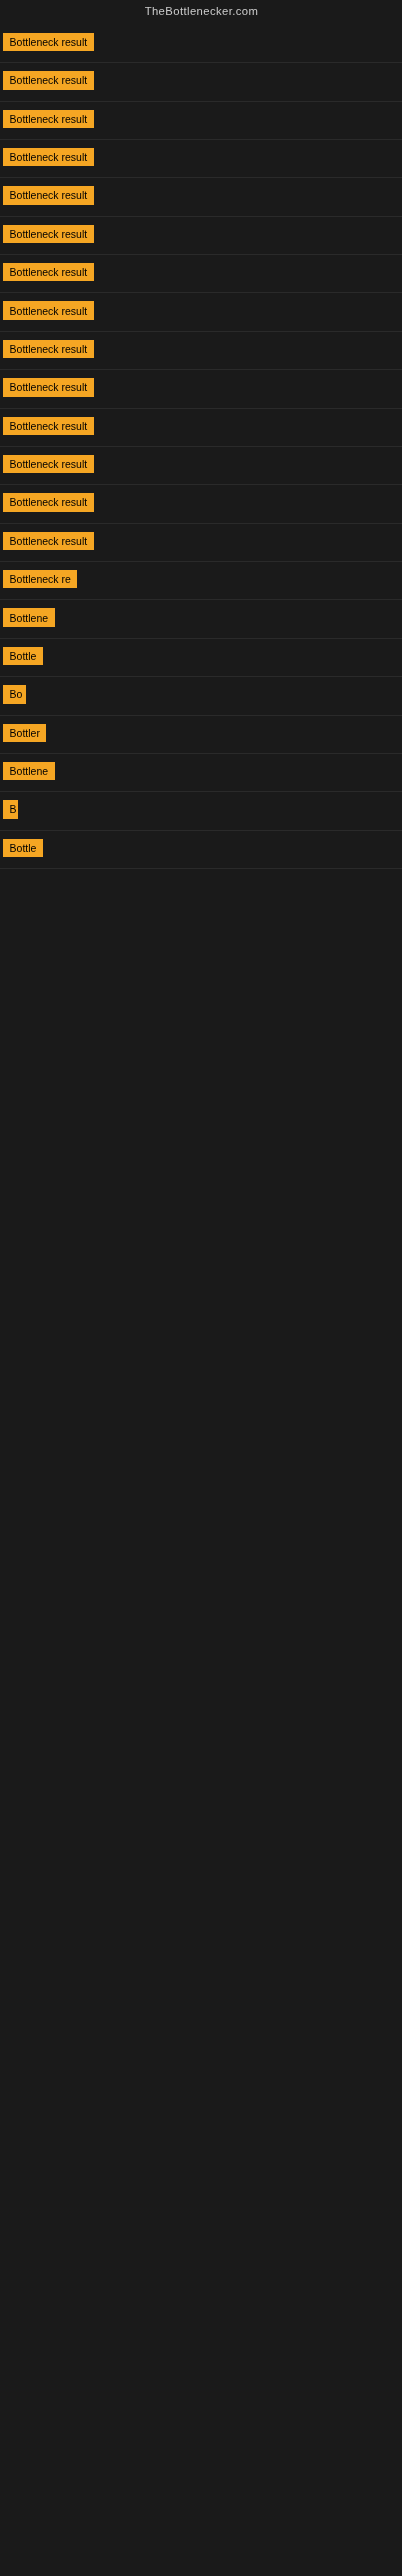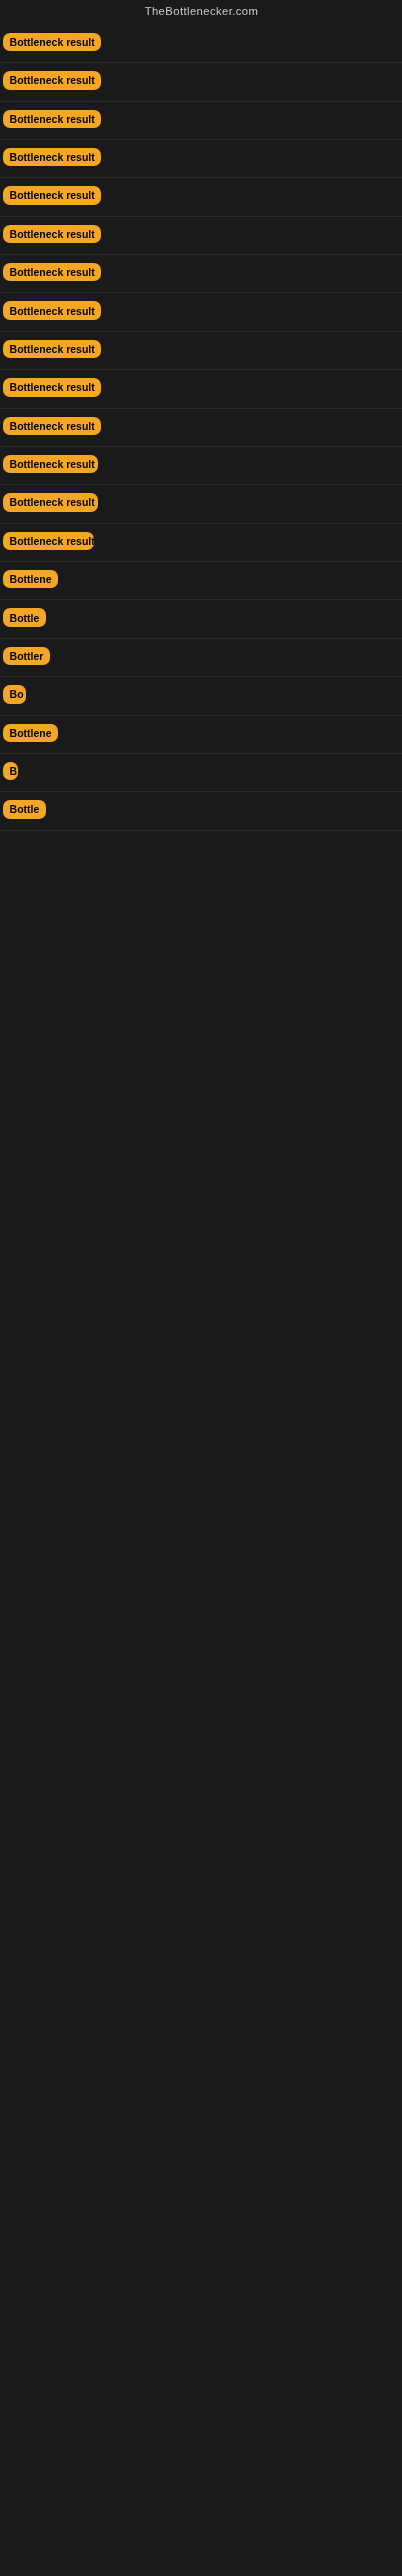--- a/index.html
+++ b/index.html
@@ -22,23 +22,23 @@
       font-size: 11.3px;
       padding: 4.8px 0 8px 0;
       letter-spacing: 0.4px;
     }
 
     .bottleneck-badge {
       display: inline-block;
       background-color: #f5a623;
       color: #000000;
       font-size: 10.5px;
-      font-weight: 700;
+      font-weight: 400;
       padding: 3.2px 6.4px;
-      border-radius: 7px;
+      border-radius: 0;
       white-space: nowrap;
       overflow: hidden;
       text-align: center;
     }
 
     .result-row {
       margin-bottom: 0px;
       padding: 8px 3.2px 8px 3.2px;
       border-bottom: 0.8px solid #2a2a2a;
     }
@@ -56,21 +56,22 @@
     <div class="result-row"><span class="bottleneck-badge" style="max-width: 105px;">Bottleneck result</span></div>
     <div class="result-row"><span class="bottleneck-badge" style="max-width: 105px;">Bottleneck result</span></div>
     <div class="result-row"><span class="bottleneck-badge" style="max-width: 105px;">Bottleneck result</span></div>
     <div class="result-row"><span class="bottleneck-badge" style="max-width: 105px;">Bottleneck result</span></div>
     <div class="result-row"><span class="bottleneck-badge" style="max-width: 105px;">Bottleneck result</span></div>
     <div class="result-row"><span class="bottleneck-badge" style="max-width: 105px;">Bottleneck result</span></div>
     <div class="result-row"><span class="bottleneck-badge" style="max-width: 105px;">Bottleneck result</span></div>
     <div class="result-row"><span class="bottleneck-badge" style="max-width: 95px;">Bottleneck result</span></div>
     <div class="result-row"><span class="bottleneck-badge" style="max-width: 95px;">Bottleneck result</span></div>
     <div class="result-row"><span class="bottleneck-badge" style="max-width: 91px;">Bottleneck result</span></div>
+    <div class="result-row"><span class="bottleneck-badge" style="max-width: 76px;">Bottleneck re</span></div>
     <div class="result-row"><span class="bottleneck-badge" style="max-width: 60px;">Bottlene</span></div>
     <div class="result-row"><span class="bottleneck-badge" style="max-width: 47px;">Bottle</span></div>
+    <div class="result-row"><span class="bottleneck-badge" style="max-width: 22.5px;">Bo</span></div>
     <div class="result-row"><span class="bottleneck-badge" style="max-width: 48px;">Bottler</span></div>
-    <div class="result-row"><span class="bottleneck-badge" style="max-width: 22.5px;">Bo</span></div>
     <div class="result-row"><span class="bottleneck-badge" style="max-width: 55px;">Bottlene</span></div>
     <div class="result-row"><span class="bottleneck-badge" style="max-width: 14.5px;">B</span></div>
     <div class="result-row"><span class="bottleneck-badge" style="max-width: 45px;">Bottle</span></div>
   </div>
 
 
 </body></html>

